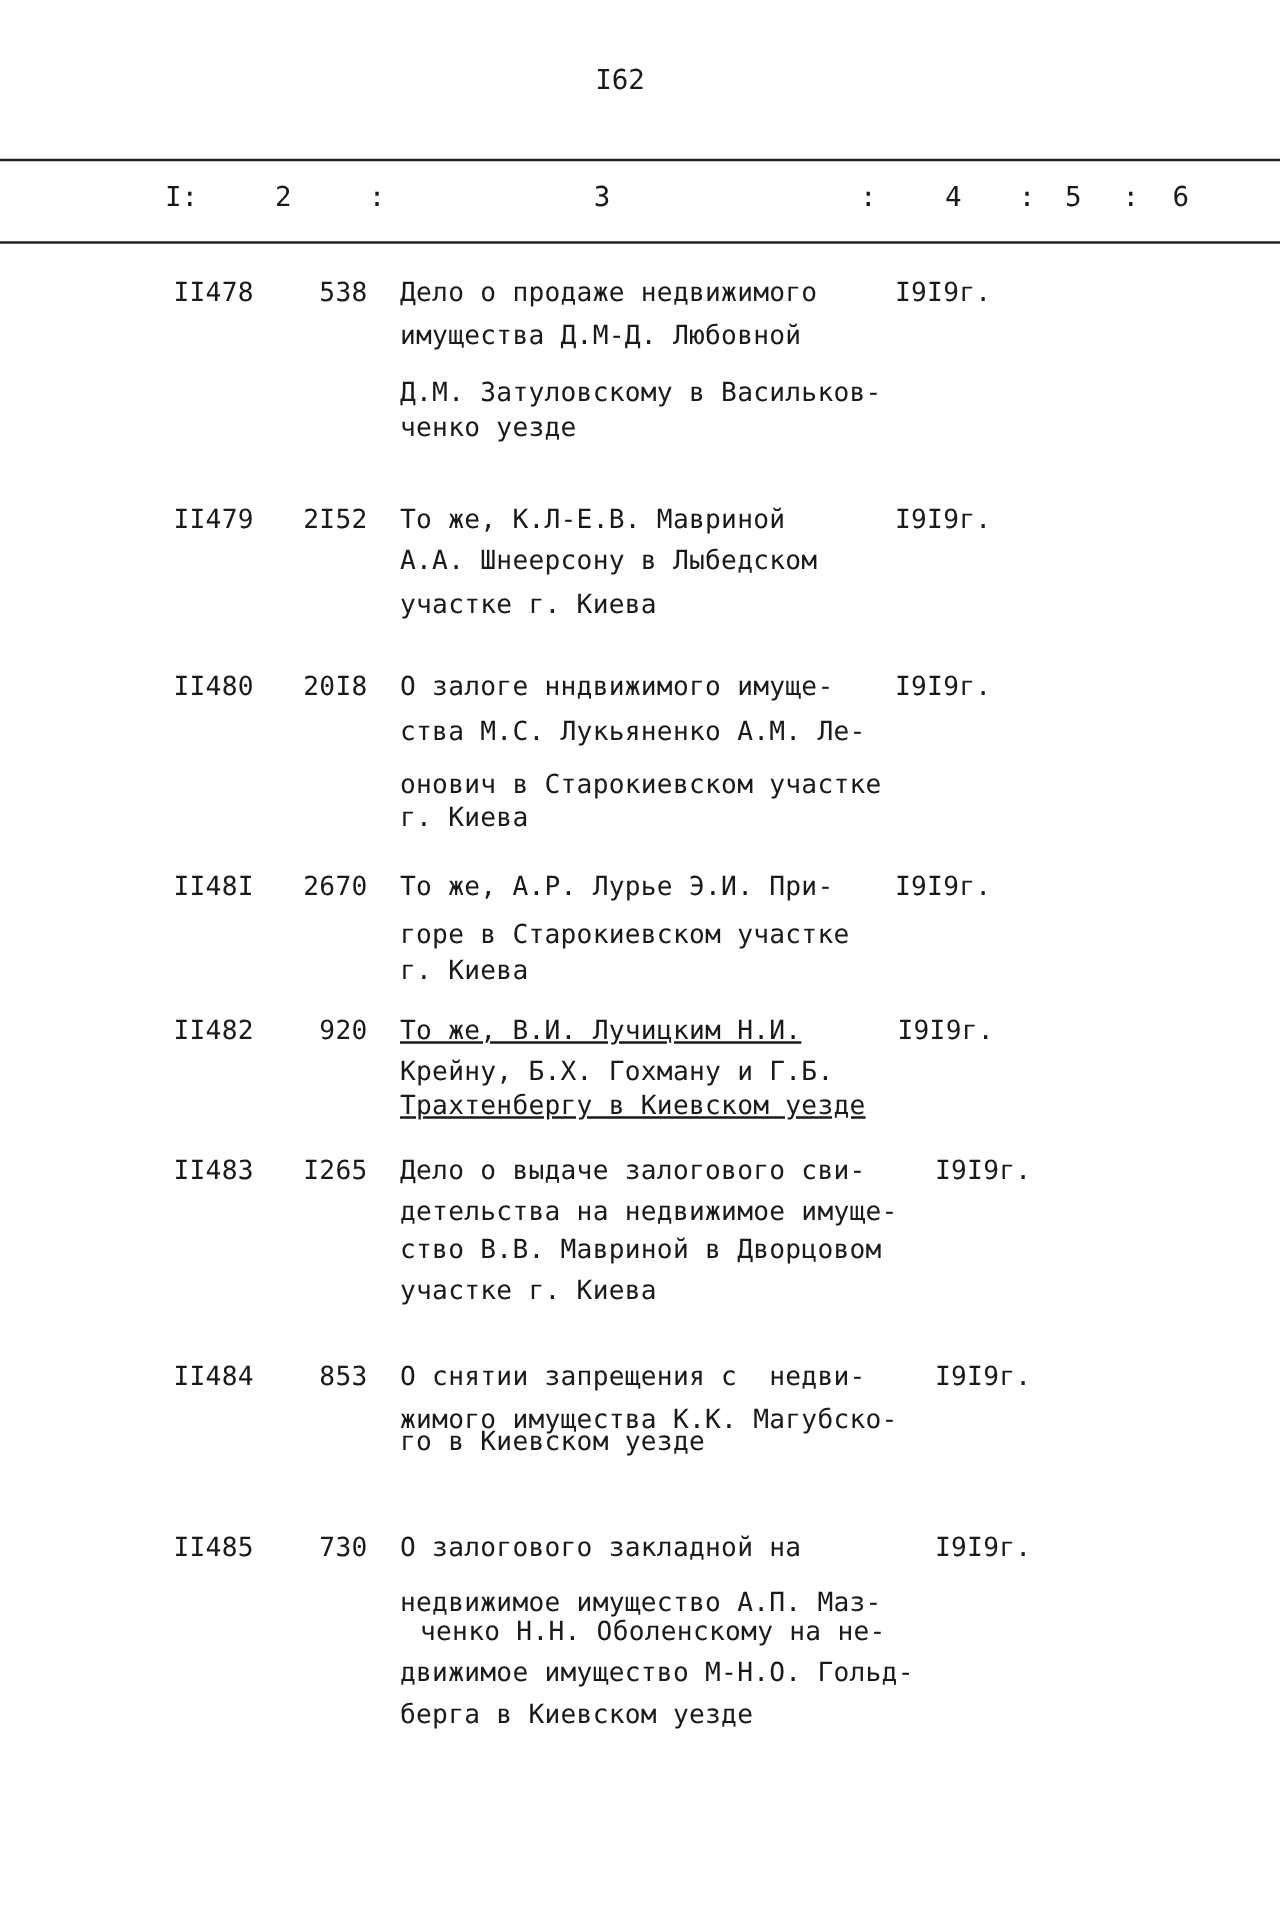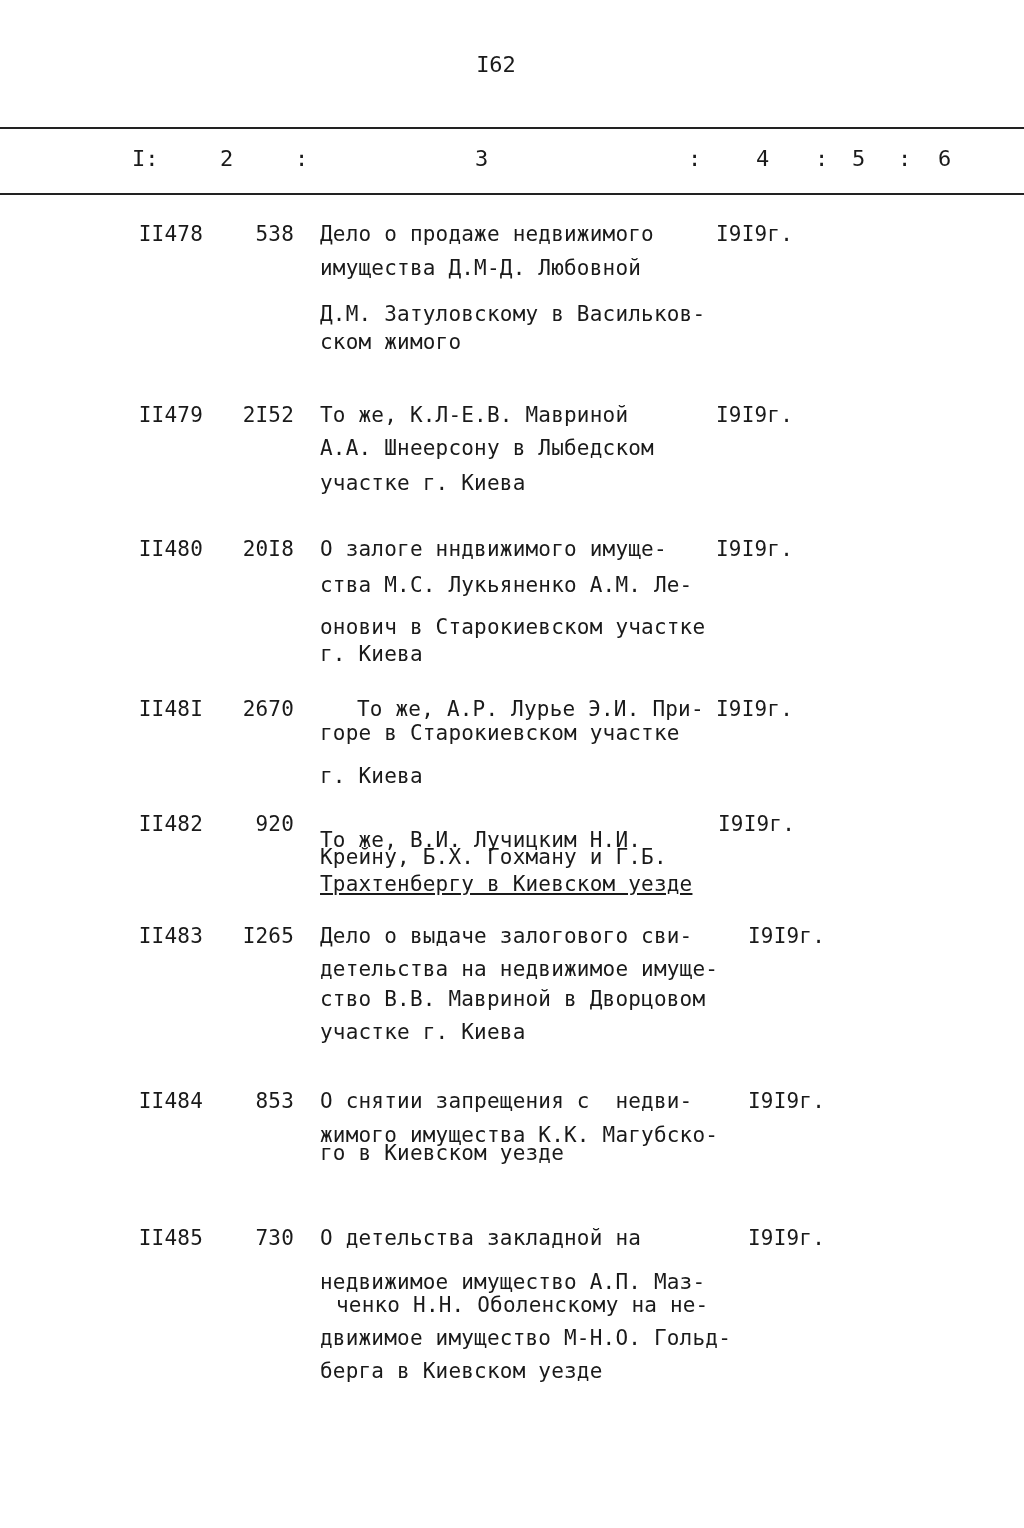--- a/index.html
+++ b/index.html
@@ -95,21 +95,21 @@
 <div class="rule rule-bottom"></div>
 
 <div id="records">
     <div class="row" style="top: 222px;">
       <span class="cell-num">II478</span>
       <span class="cell-file">538</span>
       <div class="cell-desc">
         <span class="line" style="position: absolute; top: 0px;">Дело о продаже недвижимого</span>
         <span class="line" style="position: absolute; top: 34px;">имущества Д.М-Д. Любовной</span>
         <span class="line" style="position: absolute; top: 80px;">Д.М. Затуловскому в Васильков-</span>
-        <span class="line" style="position: absolute; top: 108px;">ском жимого</span>
+        <span class="line" style="position: absolute; top: 108px;">ченко уезде</span>
       </div>
       <span class="cell-year" style="left: 716px;">I9I9г.</span>
     </div>
     <div class="row" style="top: 403px;">
       <span class="cell-num">II479</span>
       <span class="cell-file">2I52</span>
       <div class="cell-desc">
         <span class="line" style="position: absolute; top: 0px;">То же, К.Л-Е.В. Мавриной</span>
         <span class="line" style="position: absolute; top: 33px;">А.А. Шнеерсону в Лыбедском</span>
         <span class="line" style="position: absolute; top: 68px;">участке г. Киева</span>
@@ -124,31 +124,31 @@
         <span class="line" style="position: absolute; top: 36px;">ства М.С. Лукьяненко А.М. Ле-</span>
         <span class="line" style="position: absolute; top: 78px;">онович в Старокиевском участке</span>
         <span class="line" style="position: absolute; top: 105px;">г. Киева</span>
       </div>
       <span class="cell-year" style="left: 716px;">I9I9г.</span>
     </div>
     <div class="row" style="top: 697px;">
       <span class="cell-num">II48I</span>
       <span class="cell-file">2670</span>
       <div class="cell-desc">
-        <span class="line" style="position: absolute; top: 0px; margin-left: 37px;">То же, А.Р. Лурье Э.И. При-</span>
-        <span class="line" style="position: absolute; top: 24px; text-align: right;">горе в Старокиевском участке</span>
+        <span class="line" style="position: absolute; top: 0px;">То же, А.Р. Лурье Э.И. При-</span>
+        <span class="line" style="position: absolute; top: 38px; text-align: right;">горе в Старокиевском участке</span>
         <span class="line" style="position: absolute; top: 67px;">г. Киева</span>
       </div>
       <span class="cell-year" style="left: 716px;">I9I9г.</span>
     </div>
     <div class="row" style="top: 812px;">
       <span class="cell-num">II482</span>
       <span class="cell-file">920</span>
       <div class="cell-desc">
-        <span class="line" style="position: absolute; top: 16px;">То же, В.И. Лучицким Н.И.</span>
+        <span class="line" style="position: absolute; top: 0px; text-decoration: underline;">То же, В.И. Лучицким Н.И.</span>
         <span class="line" style="position: absolute; top: 33px;">Крейну, Б.Х. Гохману и Г.Б.</span>
         <span class="line" style="position: absolute; top: 60px; text-decoration: underline;">Трахтенбергу в Киевском уезде</span>
       </div>
       <span class="cell-year" style="left: 718px;">I9I9г.</span>
     </div>
     <div class="row" style="top: 924px;">
       <span class="cell-num">II483</span>
       <span class="cell-file">I265</span>
       <div class="cell-desc">
         <span class="line" style="position: absolute; top: 0px;">Дело о выдаче залогового сви-</span>
@@ -165,21 +165,21 @@
         <span class="line" style="position: absolute; top: 0px;">О снятии запрещения с  недви-</span>
         <span class="line" style="position: absolute; top: 34px;">жимого имущества К.К. Магубско-</span>
         <span class="line" style="position: absolute; top: 52px;">го в Киевском уезде</span>
       </div>
       <span class="cell-year" style="left: 748px;">I9I9г.</span>
     </div>
     <div class="row" style="top: 1226px;">
       <span class="cell-num">II485</span>
       <span class="cell-file">730</span>
       <div class="cell-desc">
-        <span class="line" style="position: absolute; top: 0px;">О детельства закладной на</span>
+        <span class="line" style="position: absolute; top: 0px;">О залогового закладной на</span>
         <span class="line" style="position: absolute; top: 44px;">недвижимое имущество А.П. Маз-</span>
         <span class="line" style="position: absolute; top: 67px; margin-left: 16px;">ченко Н.Н. Оболенскому на не-</span>
         <span class="line" style="position: absolute; top: 100px;">движимое имущество М-Н.О. Гольд-</span>
         <span class="line" style="position: absolute; top: 133px;">берга в Киевском уезде</span>
       </div>
       <span class="cell-year" style="left: 748px;">I9I9г.</span>
     </div>
   </div>
 
 </body></html>

